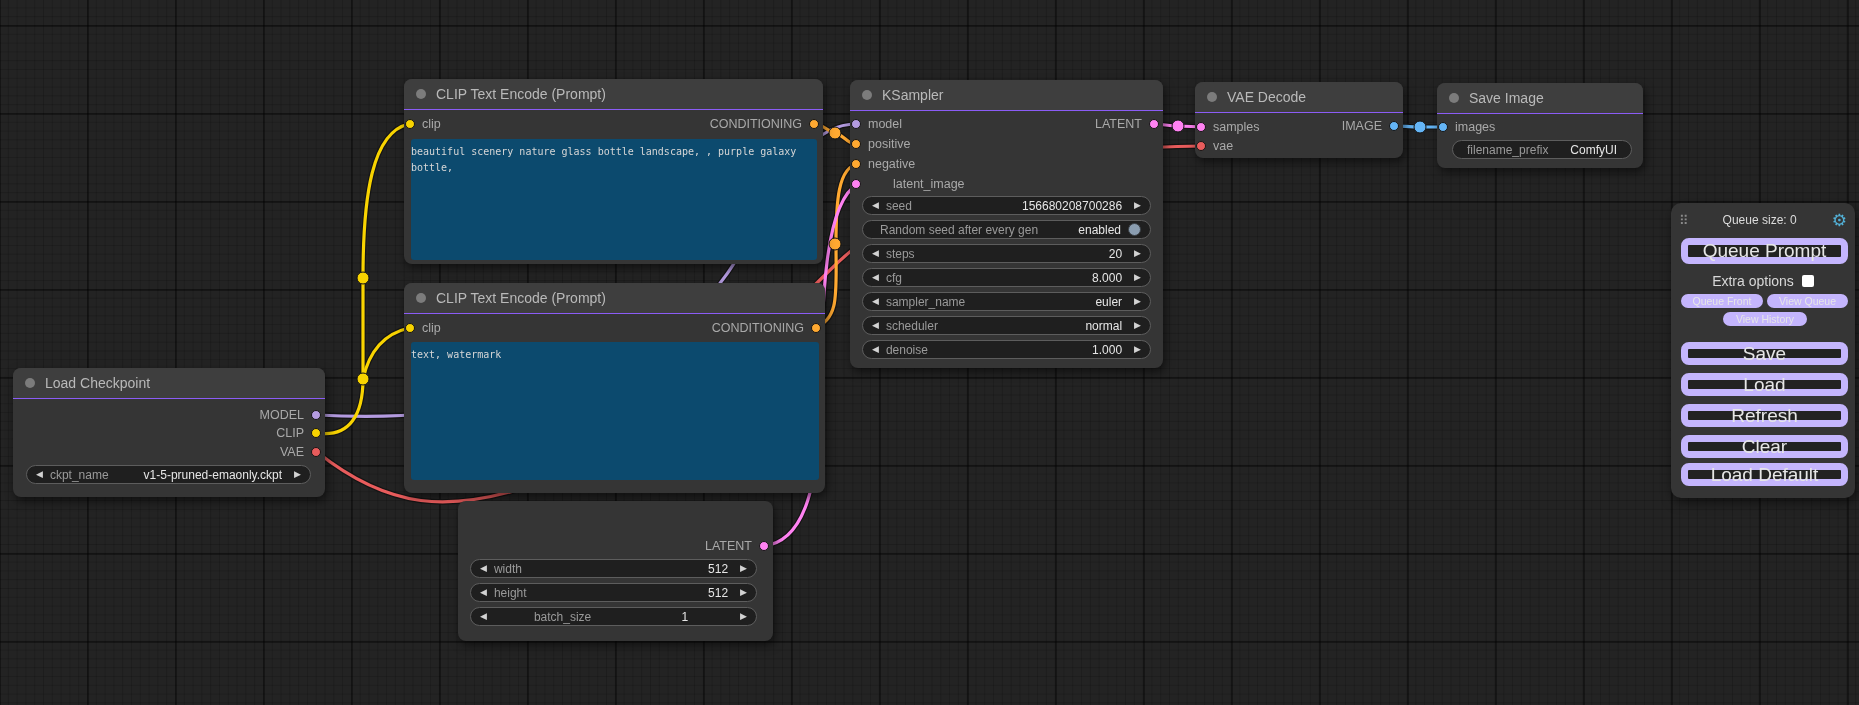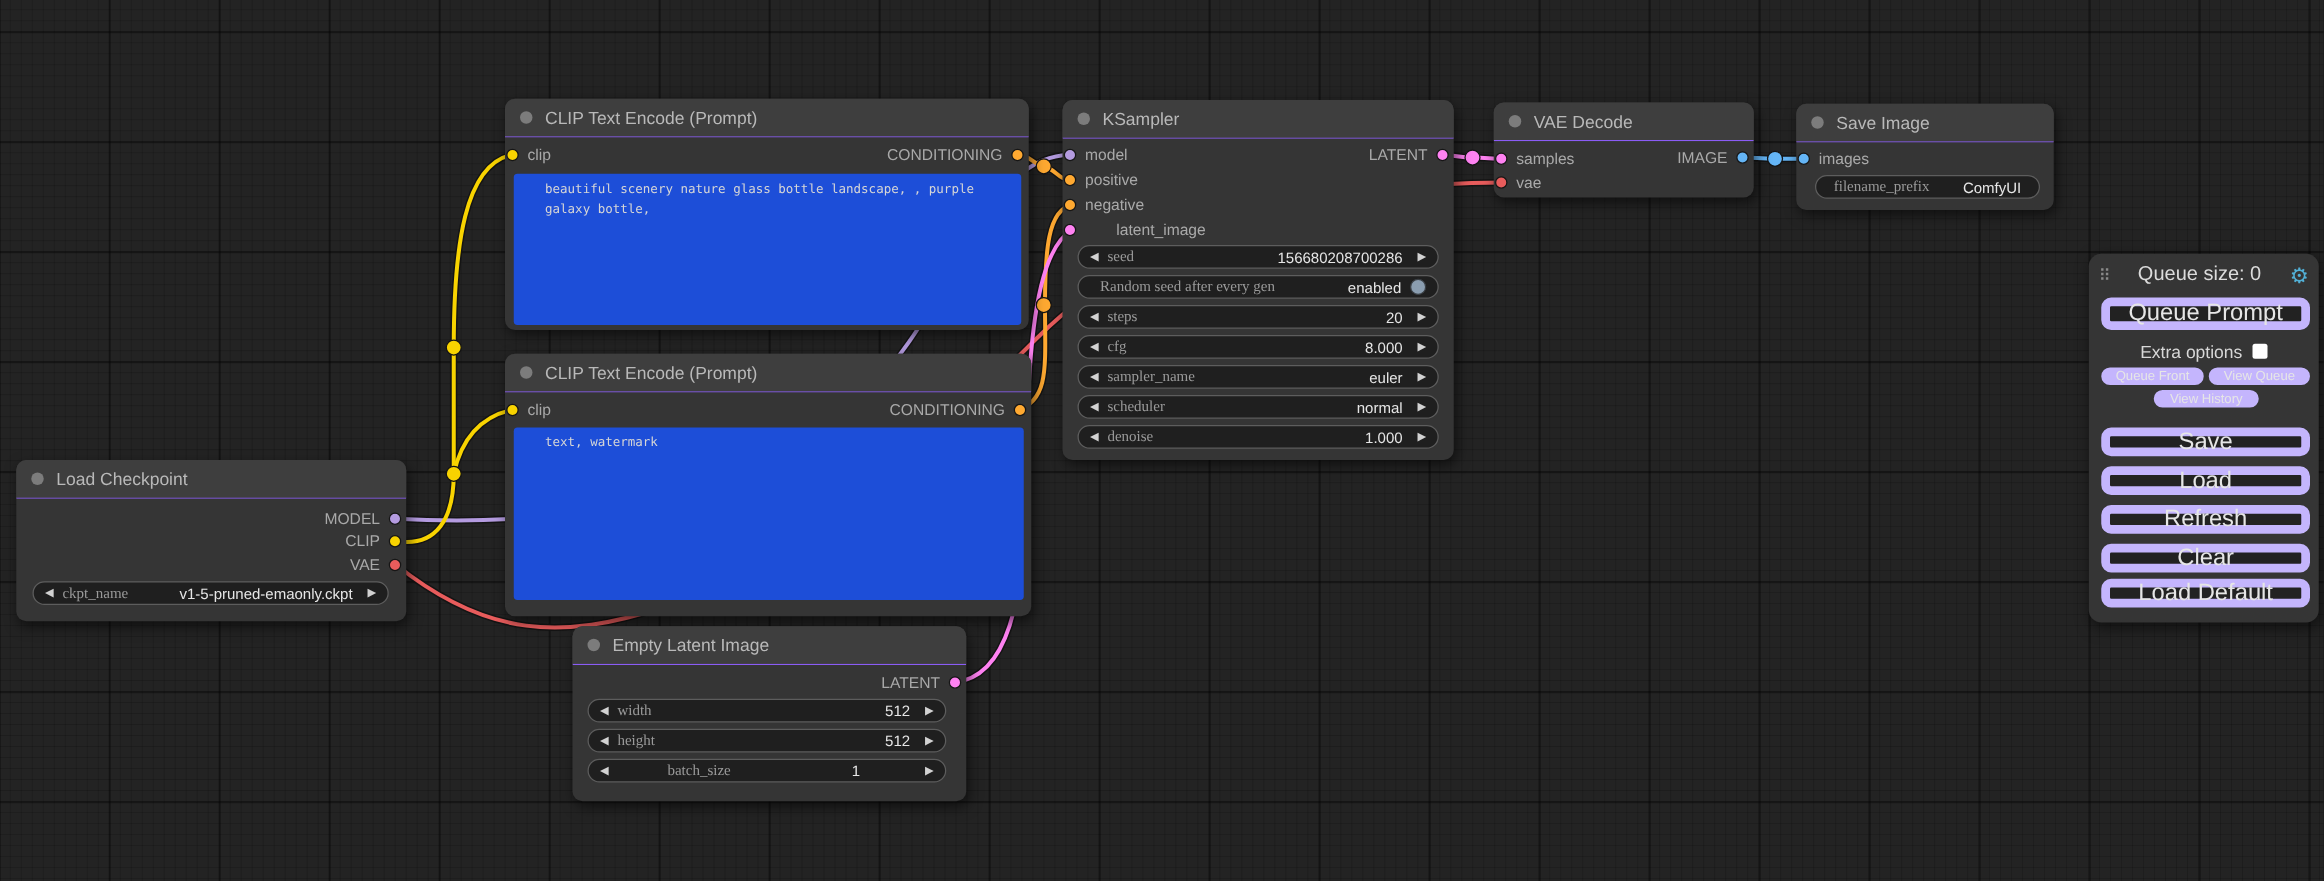--- a/index.html
+++ b/index.html
@@ -39,41 +39,41 @@
   .c-cond{background:#ffa931;} .c-latent{background:#ff82f2;} .c-image{background:#64b5f6;}
 
   .widget{
     position:absolute;height:19px;background:#1f1f1f;border:1px solid #5d5d5d;
     border-radius:10px;display:flex;align-items:center;padding:0 9px;box-sizing:border-box;
     font-size:12px;color:#999;
   }
   .wa{font-size:9px;color:#d2d2d2;line-height:1;}
   .wa.l::before{content:"\25C0";}
   .wa.r::before{content:"\25B6";}
-  .wl{margin-left:7px;color:#9a9a9a;white-space:nowrap;font-family:Liberation Serif, serif;}
+  .wl{margin-left:7px;color:#9a9a9a;white-space:nowrap;}
   .wl.nopad{margin-left:8px;}
   .wv{margin-left:auto;color:#e6e6e6;white-space:nowrap;}
   .wa.r{margin-left:12px;}
   .toggle{width:13px;height:13px;border-radius:50%;background:#8a9db0;border:1px solid #3a3f44;
           box-sizing:border-box;margin-left:7px;flex:0 0 auto;}
 
   .prompt{
-    position:absolute;background:#1d4ed8;border-radius:3px;
+    position:absolute;background:#0c4a6e;border-radius:3px;
     font-family:"DejaVu Sans Mono",monospace;font-size:10px;line-height:1.55;
-    color:#d6d6d6;padding:5px 25px;box-sizing:border-box;white-space:pre-wrap;word-break:break-word;
+    color:#d6d6d6;padding:5px 0;box-sizing:border-box;white-space:pre-wrap;word-break:break-word;
   }
 
   .qpanel{
     position:absolute;z-index:4;background:#353535;border-radius:10px;
     box-shadow:2px 4px 12px rgba(0,0,0,.55);
   }
   .qheader{position:absolute;top:6px;left:0;right:0;height:22px;display:flex;align-items:center;}
   .drag{color:#8a8a8a;font-size:13px;margin-left:8px;letter-spacing:-1px;}
   .drag::before{content:"\283F";}
-  .qsize{flex:1;text-align:center;color:#dcdcdc;font-size:16px;}
+  .qsize{flex:1;text-align:center;color:#dcdcdc;font-size:12px;}
   .gear{margin-right:8px;color:#52b0d6;font-size:17px;line-height:1;}
   .gear::before{content:"\2699";}
   .qbtn{
     position:absolute;left:10px;width:167px;box-sizing:border-box;
     background:#222;border:7px solid #c4b5fd;border-radius:8px;
     color:#e6e6e6;display:flex;align-items:center;justify-content:center;
   }
   .qbtn.big{height:25px;font-size:19px;}
   .qbtn.small{font-size:10.5px;height:14px;border-radius:7px;}
   .extra{position:absolute;top:70px;left:0;right:0;height:16px;display:flex;
@@ -234,24 +234,20 @@
     </div>
     <div class="widget" style="top:260px;left:12px;width:289px;">
       <span class="wa l"></span>
       <span class="wl">denoise</span>
       <span class="wv">1.000</span>
       <span class="wa r"></span>
     </div>
   </div>
 
   <div class="node" style="left:458px;top:501px;width:315px;height:140px;">
-    <div class="node-title">
-      <span class="tdot"></span>
-      <span>Empty Latent Image</span>
-    </div>
     <div class="port out" style="top:36px;">
       <span>LATENT</span>
       <span class="pdot c-latent"></span>
     </div>
     <div class="widget" style="top:58px;left:12px;width:287px;">
       <span class="wa l"></span>
       <span class="wl">width</span>
       <span class="wv">512</span>
       <span class="wa r"></span>
     </div>

